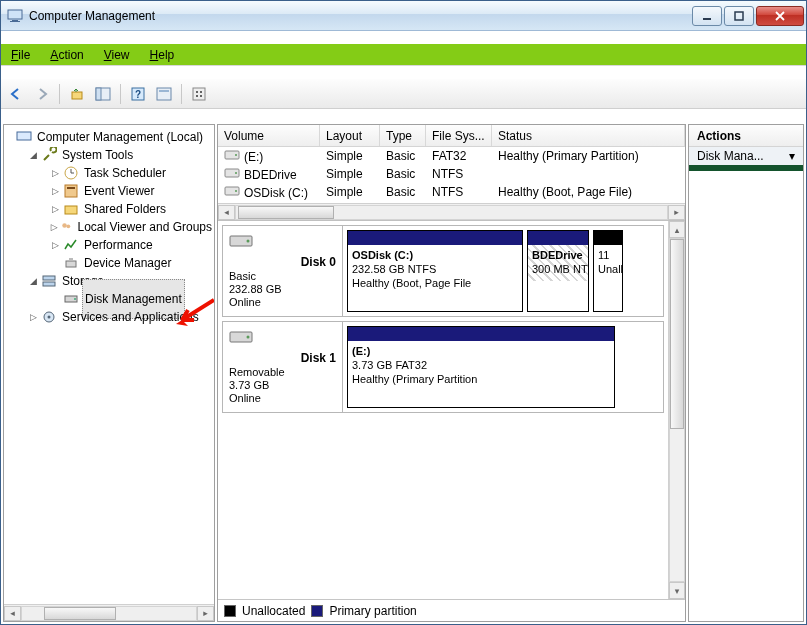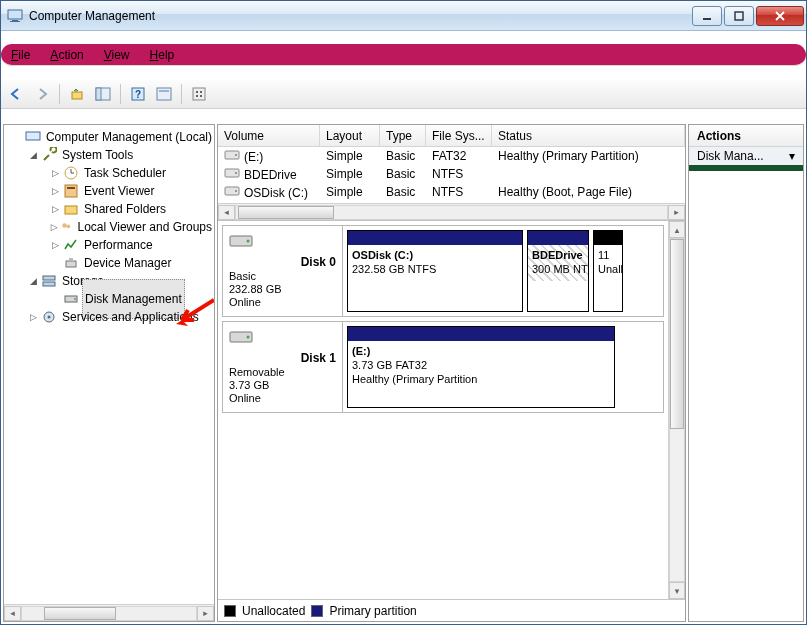--- a/index.html
+++ b/index.html
@@ -5,38 +5,38 @@
   * { box-sizing: border-box; }
   html, body { margin:0; padding:0; height:100%; font-family: "Segoe UI", Tahoma, sans-serif; font-size:12px; color:#000; background:#fff; }
   .window { width:807px; height:625px; border:1px solid #3a5f8a; display:flex; flex-direction:column; background:#fff; position:relative;gap:13px; }
   .titlebar { height:30px; background:linear-gradient(#f6fbfe,#dceaf6 45%,#c3d8ed 46%,#d6e7f5); display:flex; align-items:center; padding:0 2px 0 6px; border-bottom:1px solid #9fb9d6; }
   .titlebar .icon { width:16px; height:16px; margin-right:6px; }
   .titlebar .title { flex:1; font-size:12px; color:#000; }
   .win-btns { display:flex; gap:0; }
   .win-btn { width:30px; height:20px; border:1px solid #6b8aa8; border-radius:3px; display:flex; align-items:center; justify-content:center; margin-left:2px; background:linear-gradient(#f4f8fc,#d3e3f2); font-size:10px; }
   .win-btn.close { width:48px; background:linear-gradient(#e78f8a,#d1463a 45%,#be2f24 46%,#cf4c41); color:#fff; border-color:#8a2a22; }
   .win-btn svg { width:10px; height:10px; }
-  .menubar { height:22px; display:flex; align-items:center; padding:0 6px; border-bottom:1px solid #d8d8d8; gap:12px; background:#be185d;border-radius:11px; }
+  .menubar { height:22px; display:flex; align-items:center; padding:0 6px; border-bottom:1px solid #d8d8d8; gap:12px; background:#84cc16; }
   .menubar .menu-item { padding:2px 4px; }
   .menubar .menu-item span.u { text-decoration:underline; }
   .toolbar { height:30px; display:flex; align-items:center; padding:0 4px; gap:4px; border-bottom:1px solid #cfcfcf; background:linear-gradient(#fdfdfd,#eaeaea); }
   .tool-btn { width:22px; height:22px; display:flex; align-items:center; justify-content:center; border:1px solid transparent; border-radius:2px; }
   .tool-sep { width:1px; height:20px; background:#c8c8c8; margin:0 2px; }
   .body { flex:1; display:flex; min-height:0; padding:2px; gap:2px; background:#fff; }
   .pane { border:1px solid #9f9f9f; background:#fff; display:flex; flex-direction:column; min-height:0; }
   .pane.tree { width:212px; }
   .pane.center { flex:1; min-width:0; }
   .pane.actions { width:116px; }
   .tree-area { flex:1; overflow:hidden; padding:3px 0 0 4px; position:relative; }
   .tree-row { display:flex; align-items:center; height:18px; white-space:nowrap; }
   .tree-row .exp { width:11px; text-align:center; color:#5a5a5a; font-size:9px; margin-right:2px;}
   .tree-row .ticon { width:16px; height:16px; margin-right:3px; display:flex; align-items:center; justify-content:center; }
   .tree-row.selected .label { background:#e6e6e6; border:1px dotted #8a8a8a; padding:12px 2px; }
   .tree-row .label { padding:0 2px; }
-  .indent-1 { padding-left:8px;justify-content:flex-end; }
+  .indent-1 { padding-left:8px; }
   .indent-2 { padding-left:20px; }
   .indent-3 { padding-left:42px; }
   .hscroll { height:17px; border-top:1px solid #d0d0d0; display:flex; align-items:center; background:#f0f0f0; position:relative;}
   .hscroll .track { flex:1; height:15px; background:#efefef; border:1px solid #d4d4d4; position:relative;}
   .hscroll .thumb { position:absolute; top:0; height:100%; background:linear-gradient(#f8f8f8,#d8d8d8); border:1px solid #b0b0b0;}
   .hscroll .arrh { width:17px; height:15px; border:1px solid #c8c8c8; background:#efefef; display:flex; align-items:center; justify-content:center; font-size:9px; color:#666;}
   .center-top { height:96px; border-bottom:1px solid #c0c0c0; display:flex; flex-direction:column; }
   .vol-head { display:flex; height:22px; align-items:stretch; border-bottom:1px solid #d4d4d4; background:linear-gradient(#fdfdfd,#eee);text-align:center;}
   .vol-head .col { border-right:1px solid #d8d8d8; display:flex; align-items:center; padding:0 6px; font-size:12px; }
   .vol-rows { flex:1; overflow:hidden; }
@@ -344,20 +344,21 @@
                 <div class="dtype">Basic</div>
                 <div class="dsize">232.88 GB</div>
                 <div class="dstat" style="margin-top:">Online</div>
               </div>
               <div class="disk-graph">
                 <div class="part" style="width: 176px;">
                   <div class="cap"></div>
                   <div class="pbody">
                     <div class="pn">OSDisk  (C:)</div>
                     <div>232.58 GB NTFS</div>
+                    <div>Healthy (Boot, Page File</div>
                   </div>
                 </div>
                 <div class="part hatched" style="width: 62px;">
                   <div class="cap"></div>
                   <div class="pbody">
                     <div class="pn">BDEDrive</div>
                     <div>300 MB NTFS</div>
                     <div></div>
                   </div>
                 </div>

